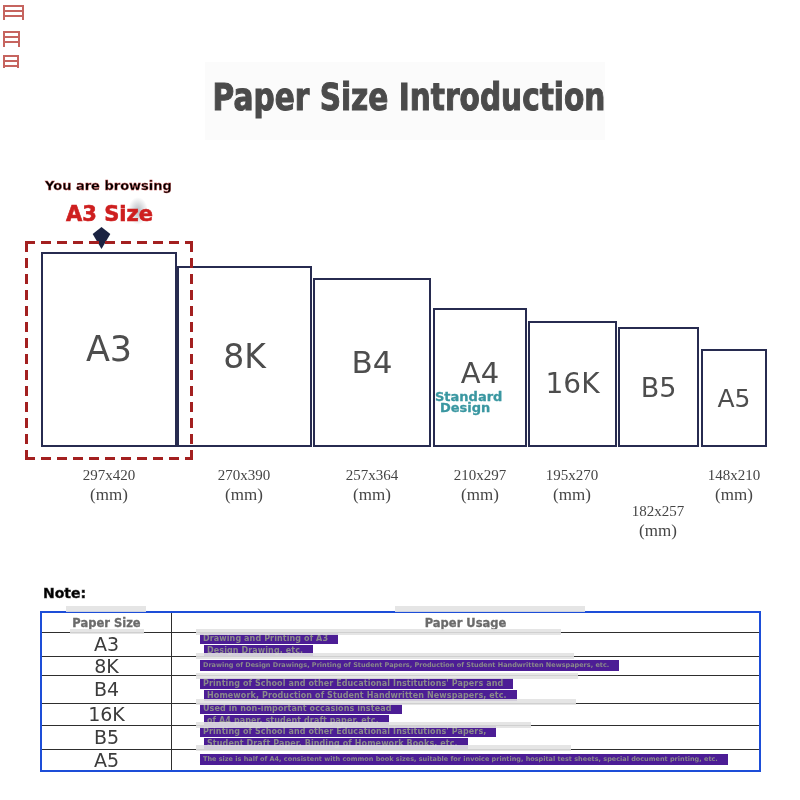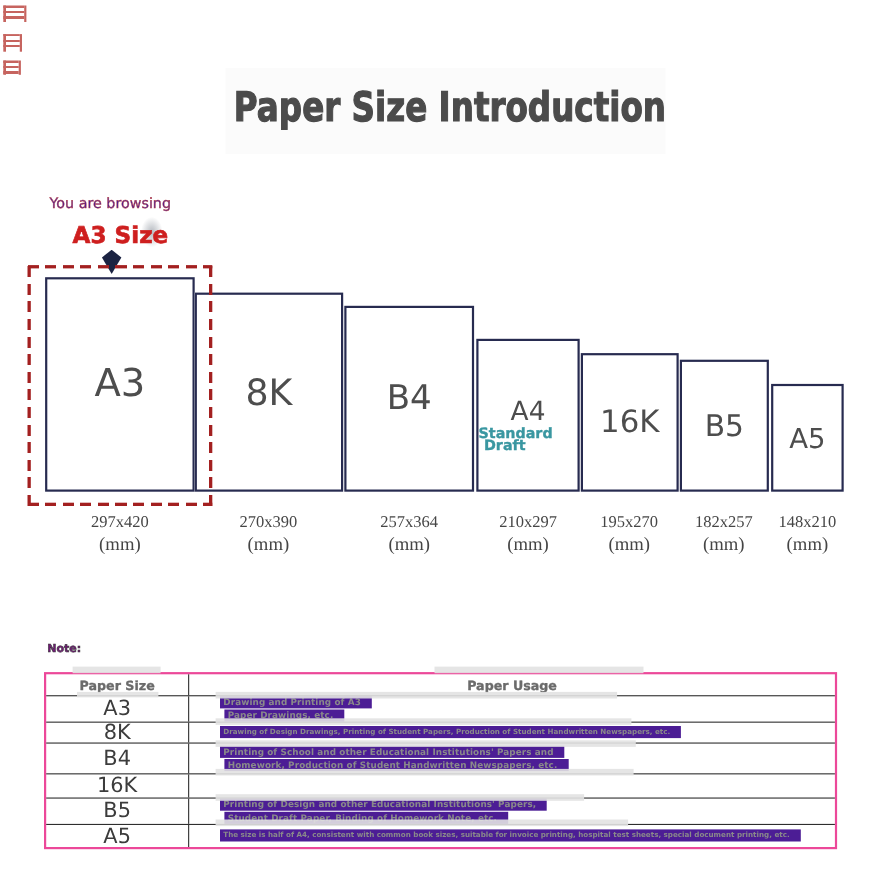--- a/index.html
+++ b/index.html
@@ -21,21 +21,21 @@
 
   
   .corner-mark{
     background:
       linear-gradient(#bd4a44 2px,rgba(255,255,255,0) 2px,rgba(255,255,255,0) 5px,#bd4a44 5px,#bd4a44 7px,rgba(255,255,255,0) 7px,rgba(255,255,255,0) 10px,#bd4a44 10px,#bd4a44 12px,rgba(255,255,255,0) 12px),
       linear-gradient(90deg,#bd4a44 2px,rgba(255,255,255,0) 2px);
     border-right:2px solid #bd4a44;opacity:.85;
   }
 
   
-  .browse-line1{left:45px;top:178px;font-size:13px;font-weight:normal;color:#4c1d95;-webkit-text-stroke:.4px #bf4340;white-space:nowrap;}
+  .browse-line1{left:45px;top:178px;font-size:13px;font-weight:bold;color:#000000;-webkit-text-stroke:.4px #bf4340;white-space:nowrap;}
   .browse-line2{left:66px;top:202px;font-size:21px;font-weight:bold;color:#ce1f1f;-webkit-text-stroke:.6px #ce1f1f;white-space:nowrap;text-align:right;}
   .gray-smudge{left:128px;top:197px;width:20px;height:28px;border-radius:50%;
     background:radial-gradient(ellipse at center,rgba(120,128,140,.55),rgba(120,128,140,0) 70%);}
   .down-arrow{
     left:91px;top:227px;width:21px;height:22px;background:#1b2342;
     clip-path:polygon(50% 100%,8% 32%,50% 0%,92% 32%);
   }
   .dashed-box{
     left:25px;top:241px;width:168px;height:219px;
     background:
@@ -54,22 +54,22 @@
   .badge{color:#3a97a1;font-weight:bold;font-size:13px;line-height:11px;margin-top:3px;align-self:flex-start;-webkit-text-stroke:.3px #3a97a1;}
   .badge .b2{margin-left:5px;display:block;}
   .badge .b1{margin-left:0;display:block;}
 
   
   .dims{top:466px;width:130px;text-align:center;color:#454545;line-height:19px;font-family:Liberation Serif, serif;}
   .dims .d1{font-size:15px;}
   .dims .d2{font-size:17px;}
 
   
-  .note-label{left:43px;top:585px;font-size:10px;font-weight:bold;color:#701a75;-webkit-text-stroke:.5px #383838;}
-  .usage-table{left:40px;top:611px;width:721px;border:2px solid #ec4899;background:#fff;box-sizing:border-box;}
+  .note-label{left:43px;top:585px;font-size:14px;font-weight:bold;color:#000000;-webkit-text-stroke:.5px #383838;}
+  .usage-table{left:40px;top:611px;width:721px;border:2px solid #1d4ed8;background:#fff;box-sizing:border-box;}
   .trow{display:flex;border-top:1.5px solid #2e2e2e;box-sizing:border-box;}
   .trow.first{border-top:none;}
   .c1{width:130px;border-right:1.5px solid #2e2e2e;display:flex;align-items:center;justify-content:center;box-sizing:border-box;flex:none;}
   .c2{flex:1;display:flex;flex-direction:column;justify-content:center;padding-left:28px;box-sizing:border-box;}
   .hlabel{font-size:11.5px;font-weight:bold;color:#6b6b6b;-webkit-text-stroke:.3px #6b6b6b;}
   .size-cell-text{font-size:19px;color:#3c3c3c;}
   .usage-line{
     font-size:8px;font-weight:bold;color:#8a8a8a;background:#4c1d95;
     align-self:flex-start;padding:1px 10px 1px 3px;line-height:9px;
     letter-spacing:.1px;white-space:nowrap;
@@ -97,24 +97,24 @@
 <div class="abs sheet" style="left:41px;top:252px;width:136px;height:195px;">
   <span class="sheet-label" style="font-size:35px;">A3</span>
 </div>
 <div class="abs sheet" style="left:177px;top:266px;width:135px;height:181px;">
   <span class="sheet-label" style="font-size:33px;">8K</span>
 </div>
 <div class="abs sheet" style="left:313px;top:278px;width:118px;height:169px;">
   <span class="sheet-label" style="font-size:31px;">B4</span>
 </div>
 <div class="abs sheet" style="left:433px;top:308px;width:94px;height:139px;">
-  <span class="sheet-label" style="font-size:24px;margin-top:17px;">A4</span>
+  <span class="sheet-label" style="font-size:29px;margin-top:17px;">A4</span>
   <span class="badge">
     <span class="b1">Standard</span>
-    <span class="b2">Draft</span>
+    <span class="b2">Design</span>
   </span>
 </div>
 <div class="abs sheet" style="left:528px;top:321px;width:89px;height:126px;">
   <span class="sheet-label" style="font-size:28px;">16K</span>
 </div>
 <div class="abs sheet" style="left:618px;top:327px;width:81px;height:120px;">
   <span class="sheet-label" style="font-size:27px;">B5</span>
 </div>
 <div class="abs sheet" style="left:701px;top:349px;width:66px;height:98px;">
   <span class="sheet-label" style="font-size:25px;">A5</span>
@@ -135,21 +135,21 @@
   <div class="d2">(mm)</div>
 </div>
 <div class="abs dims" style="left:415px;">
   <div class="d1">210x297</div>
   <div class="d2">(mm)</div>
 </div>
 <div class="abs dims" style="left:507px;">
   <div class="d1">195x270</div>
   <div class="d2">(mm)</div>
 </div>
-<div class="abs dims" style="left:593px;">
+<div class="abs dims" style="left:593px;margin-top:36px;">
   <div class="d1">182x257</div>
   <div class="d2">(mm)</div>
 </div>
 <div class="abs dims" style="left:669px;">
   <div class="d1">148x210</div>
   <div class="d2">(mm)</div>
 </div>
 
 <div class="abs note-label">Note:</div>
 
@@ -161,21 +161,21 @@
     <div class="c2" style="align-items:center;padding-left:0;">
       <span class="hlabel">Paper Usage</span>
     </div>
   </div>
   <div class="trow" style="height:23.5px;">
     <div class="c1">
         <span class="size-cell-text">A3</span>
       </div>
     <div class="c2">
       <span class="usage-line">Drawing and Printing of A3</span>
-      <span class="usage-line l2">Paper Drawings, etc.</span>
+      <span class="usage-line l2">Design Drawing, etc.</span>
     </div>
   </div>
   <div class="trow small" style="height:19.5px;">
     <div class="c1">
         <span class="size-cell-text">8K</span>
       </div>
     <div class="c2">
       <span class="usage-line">Drawing of Design Drawings, Printing of Student Papers, Production of Student Handwritten Newspapers, etc.</span>
 
     </div>
@@ -186,28 +186,32 @@
       </div>
     <div class="c2">
       <span class="usage-line">Printing of School and other Educational Institutions' Papers and</span>
       <span class="usage-line l2">Homework, Production of Student Handwritten Newspapers, etc.</span>
     </div>
   </div>
   <div class="trow" style="height:22.5px;">
     <div class="c1">
         <span class="size-cell-text">16K</span>
       </div>
+    <div class="c2">
+      <span class="usage-line">Used in non-important occasions instead</span>
+      <span class="usage-line l2">of A4 paper, student draft paper, etc.</span>
+    </div>
   </div>
   <div class="trow" style="height:23.5px;">
     <div class="c1">
         <span class="size-cell-text">B5</span>
       </div>
     <div class="c2">
-      <span class="usage-line">Printing of Design and other Educational Institutions' Papers,</span>
-      <span class="usage-line l2">Student Draft Paper, Binding of Homework Note, etc.</span>
+      <span class="usage-line">Printing of School and other Educational Institutions' Papers,</span>
+      <span class="usage-line l2">Student Draft Paper, Binding of Homework Books, etc.</span>
     </div>
   </div>
   <div class="trow small" style="height:21.5px;">
     <div class="c1">
         <span class="size-cell-text">A5</span>
       </div>
     <div class="c2">
       <span class="usage-line">The size is half of A4, consistent with common book sizes, suitable for invoice printing, hospital test sheets, special document printing, etc.</span>
 
     </div>

